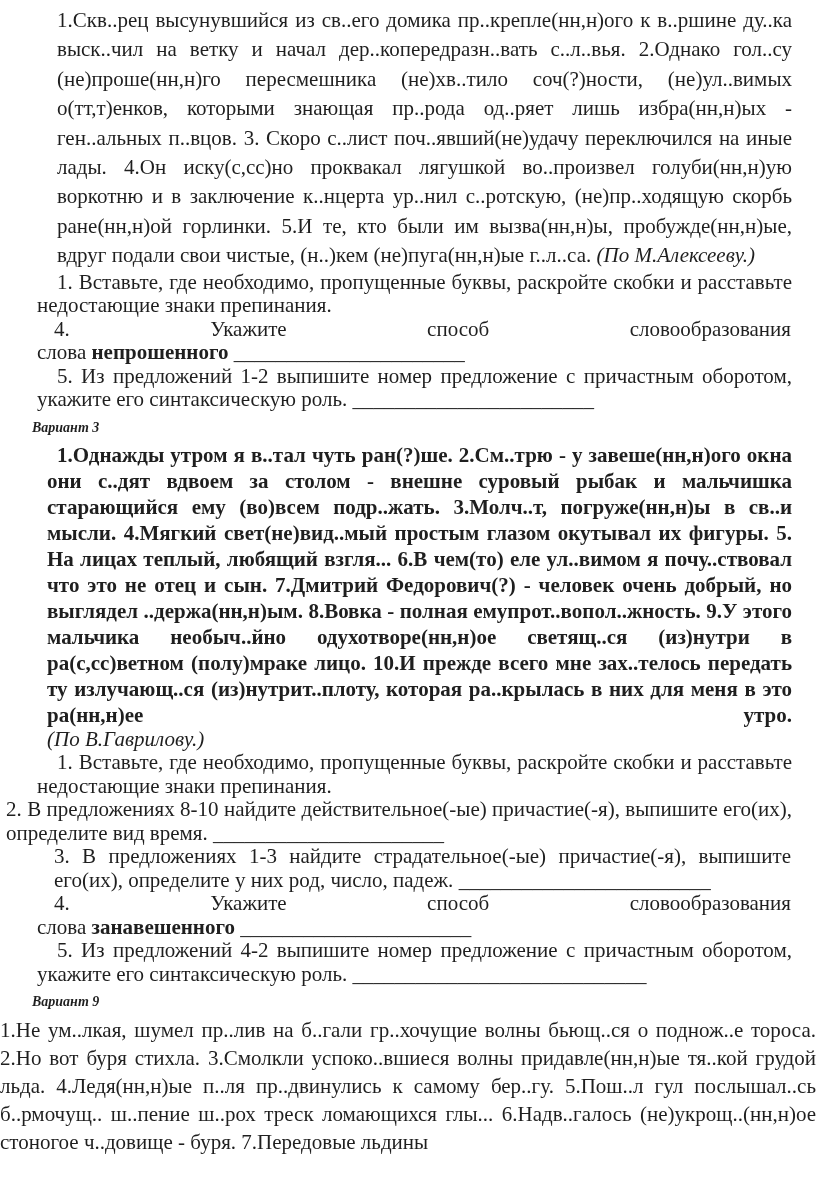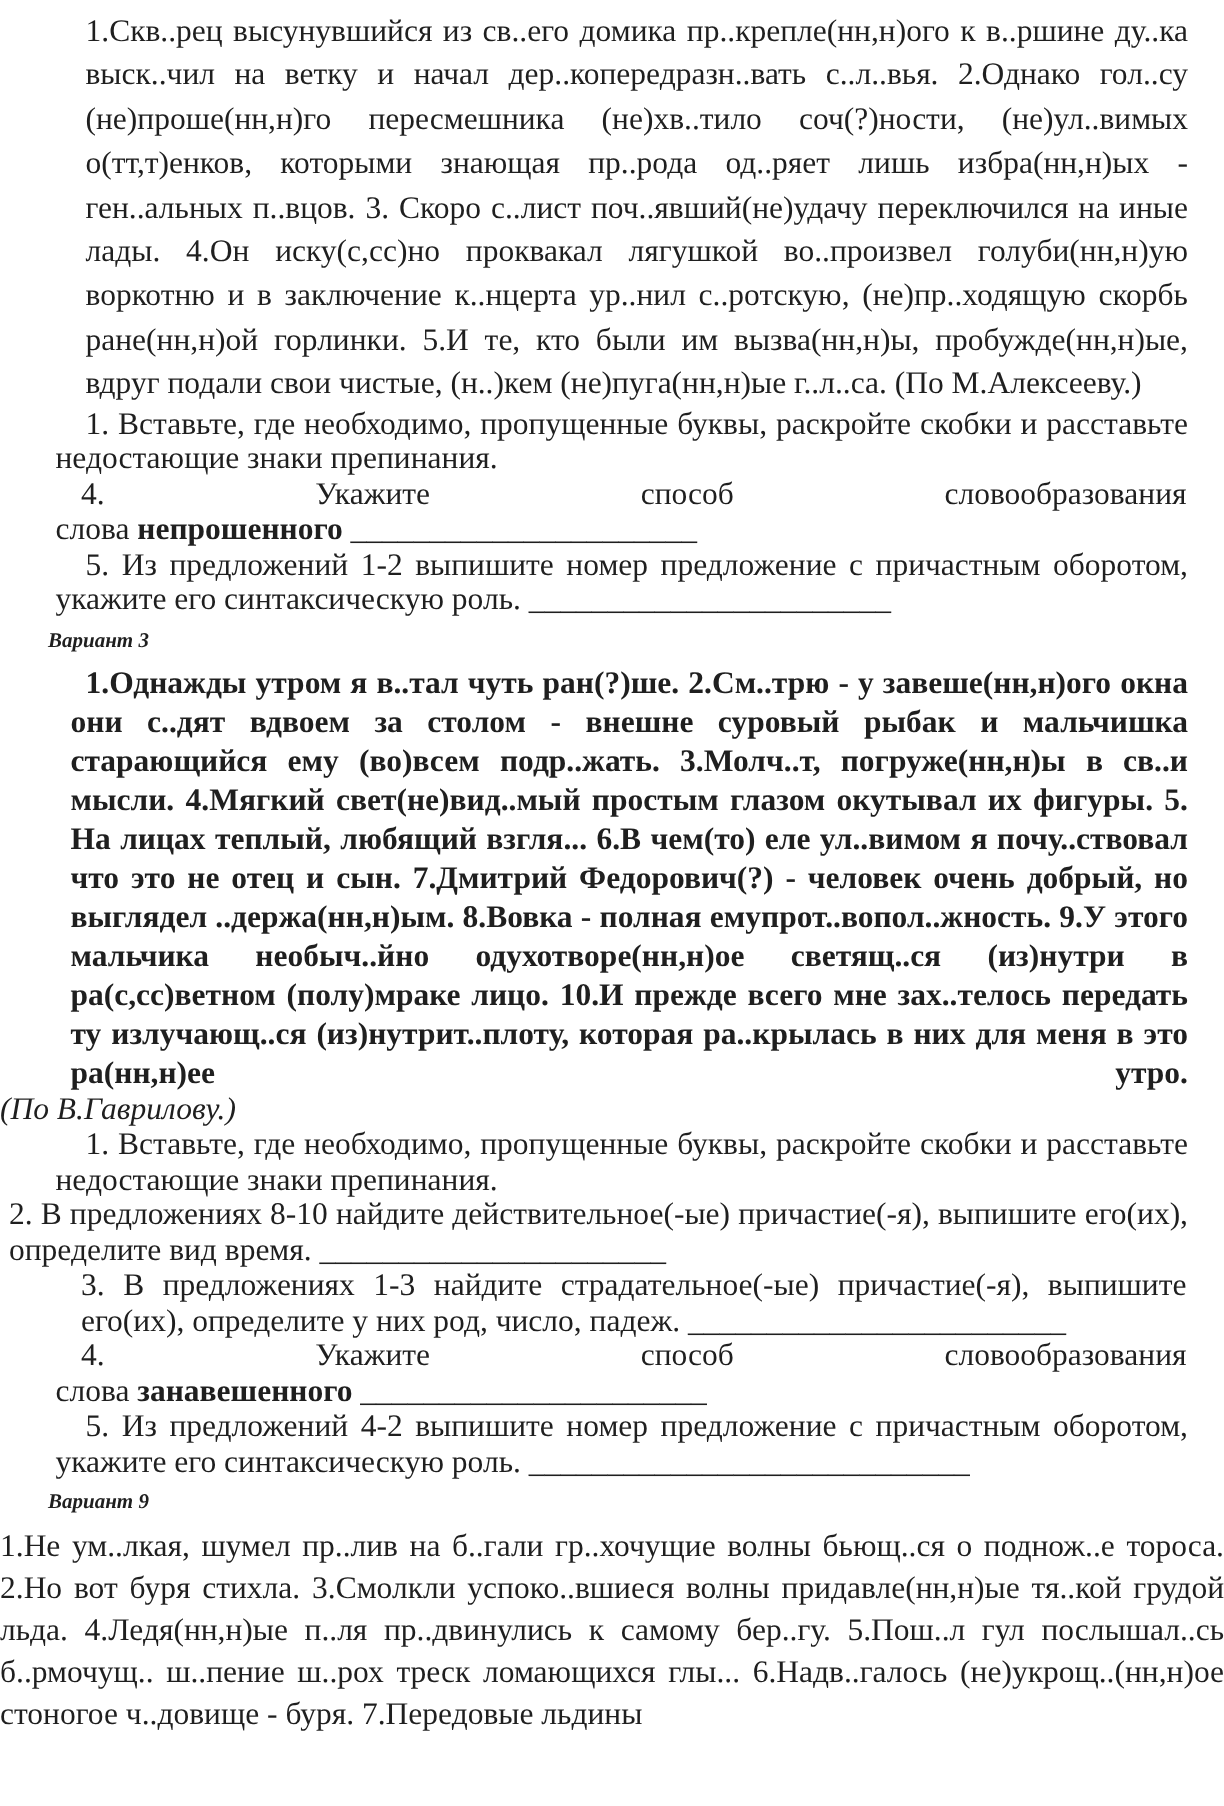--- a/index.html
+++ b/index.html
@@ -9,39 +9,39 @@
     background:#ffffff;
     color:#1f1f1f;
     font-family:"Liberation Serif","DejaVu Serif",serif;
     font-size:21px;
     box-sizing:border-box;
     padding-top:6px;
     overflow:hidden;
   }
   .just { text-align:justify; }
   .fj   { text-align:justify; text-align-last:justify; }
-  .italic { }
+  .italic { font-style:italic; }
   .bold   { font-weight:bold; }
 
   .v2text { margin:0 0 0 57px; width:735px; line-height:29.4px; }
 
   .tasks  { line-height:23.5px; }
   .task-a    { margin-left:37px; width:755px; text-indent:20px; }
   .task-out  { margin-left:6px;  width:786px; }
   .task-flat { margin-left:54px; width:737px; }
   .task-b    { margin-left:37px; width:755px; }
 
   .heading {
     margin:4px 0 2px 32px;
     font-weight:bold; font-style:italic;
     font-size:14px; line-height:24px;
   }
 
   .v3text   { margin-left:47px; width:745px; text-indent:10px; line-height:26px;font-weight:bold; }
-  .v3source { line-height:23.5px; font-style:italic; }
+  .v3source { margin-left:47px; line-height:23.5px; font-style:italic; }
 
   .v4text { margin-left:0; width:816px; line-height:28px; }
 
   p, div, h2 { margin-top:0; margin-bottom:0; }
 </style>
 </head>
 <body>
 
 <div class="page">
 

